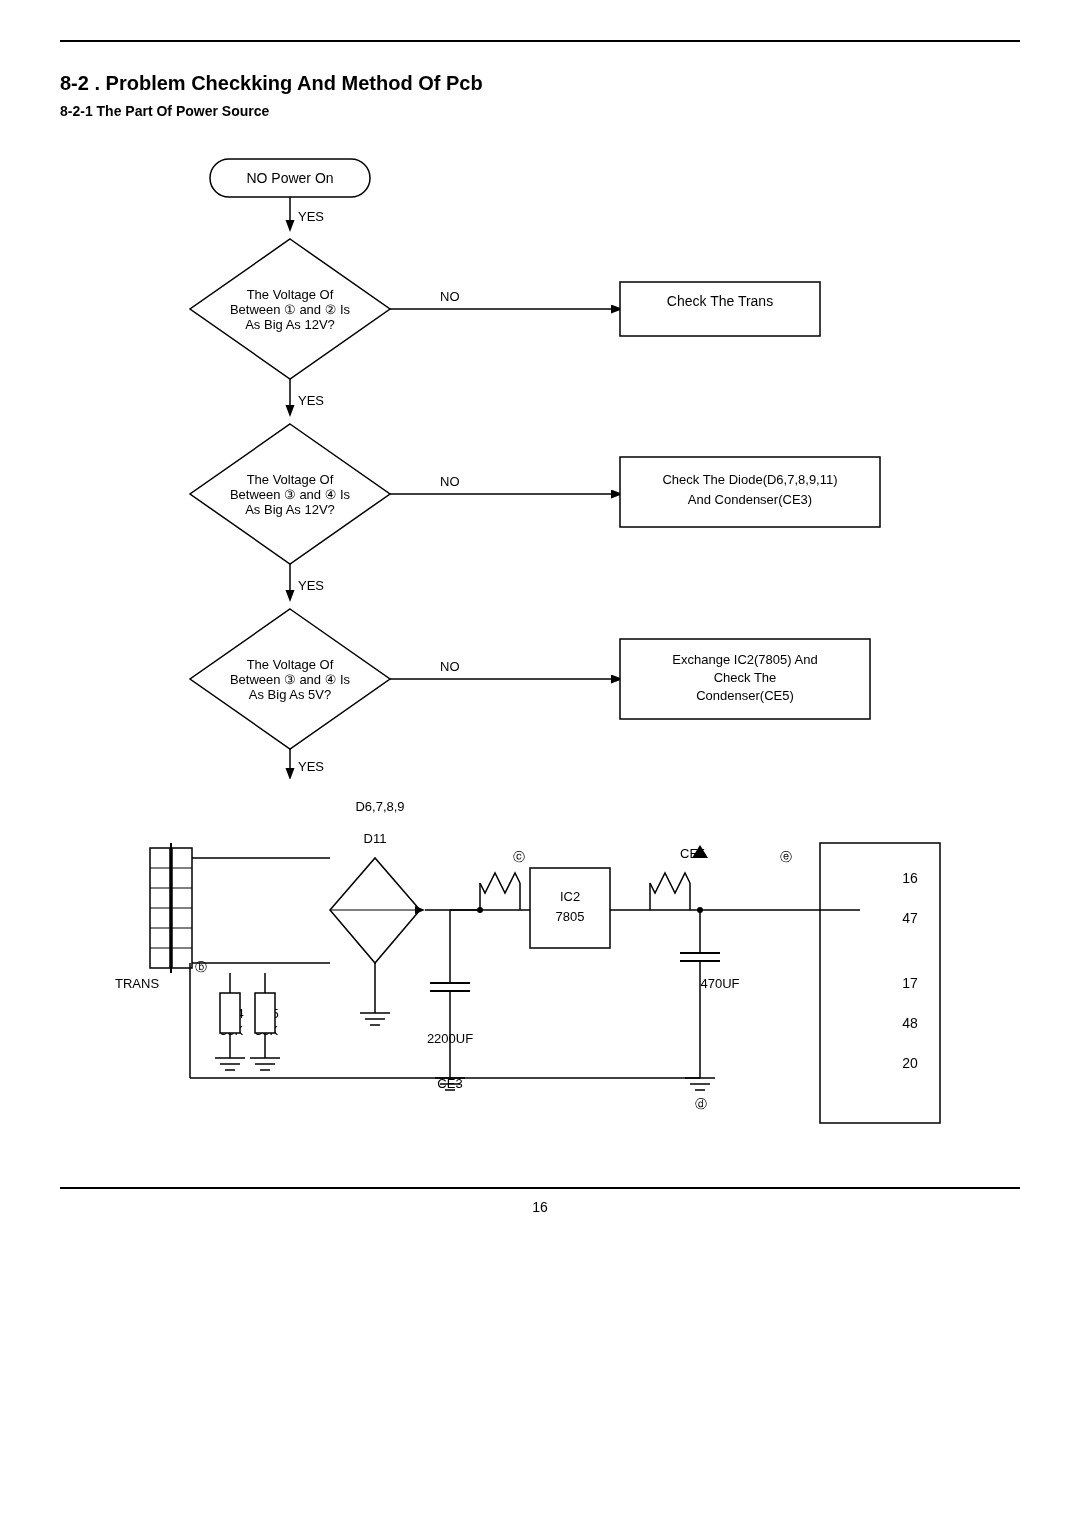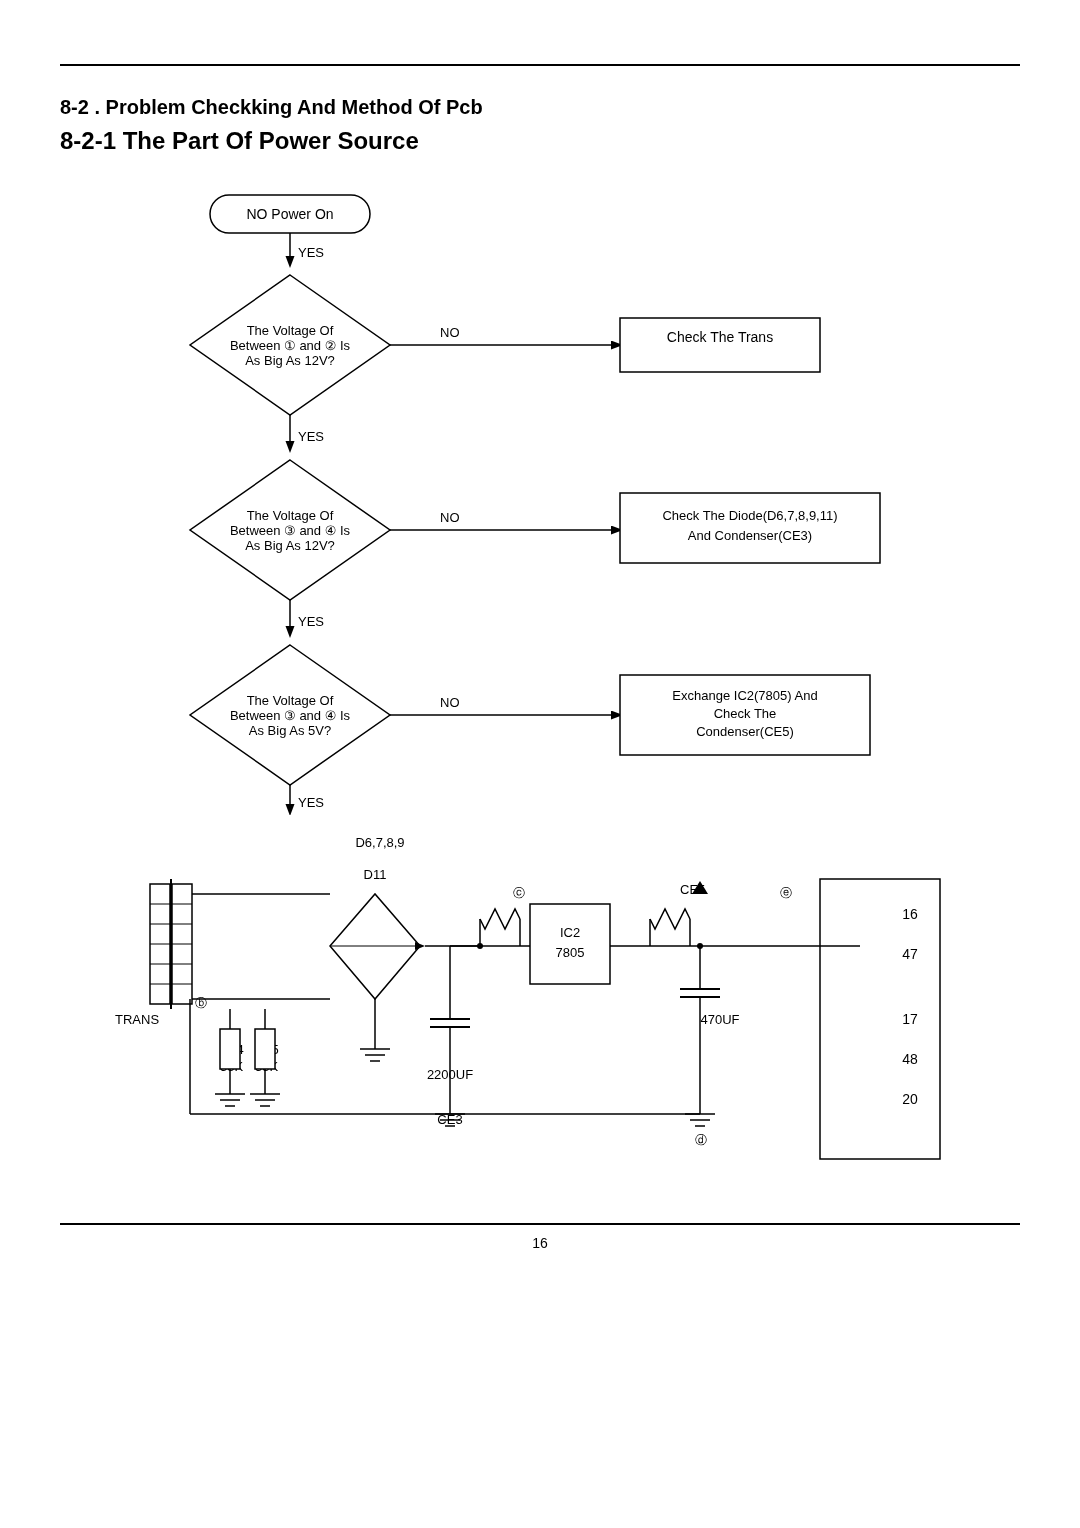--- a/index.html
+++ b/index.html
@@ -8,37 +8,37 @@
       font-family: Arial, sans-serif;
       width: 1080px;
       min-height: 1528px;
       position: relative;
       color: #000;
     }
 
     .page {
       width: 1080px;
       min-height: 1528px;
-      padding: 64px 60px;
+      padding: 40px 60px;
       position: relative;
     }
 
     .top-rule {
       border-top: 2px solid #000;
       margin-bottom: 30px;
     }
 
     .section-title {
       font-size: 20px;
       font-weight: bold;
       margin-bottom: 8px;
     }
 
     .sub-title {
-      font-size: 24px;
+      font-size: 14px;
       font-weight: bold;
       margin-bottom: 30px;
     }
 
     .bottom-rule {
       border-top: 2px solid #000;
       margin-top: 20px;
     }
 
     .page-number {

